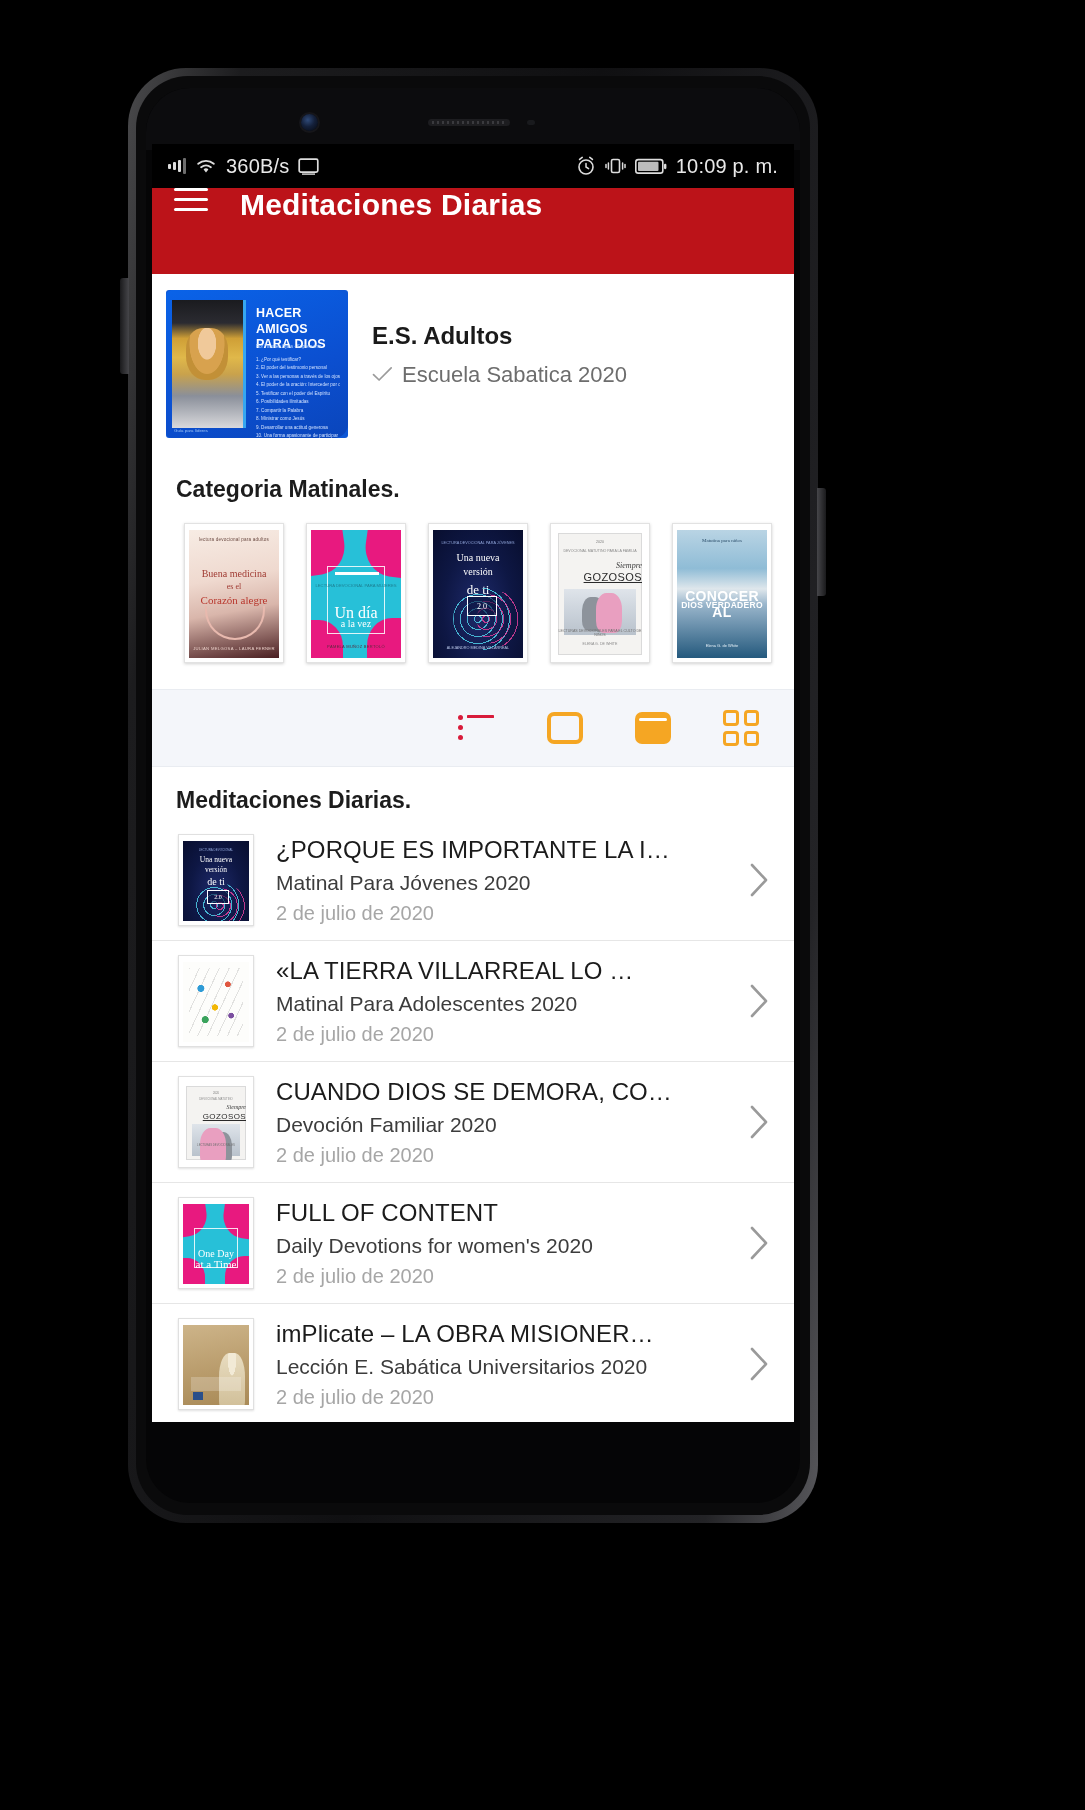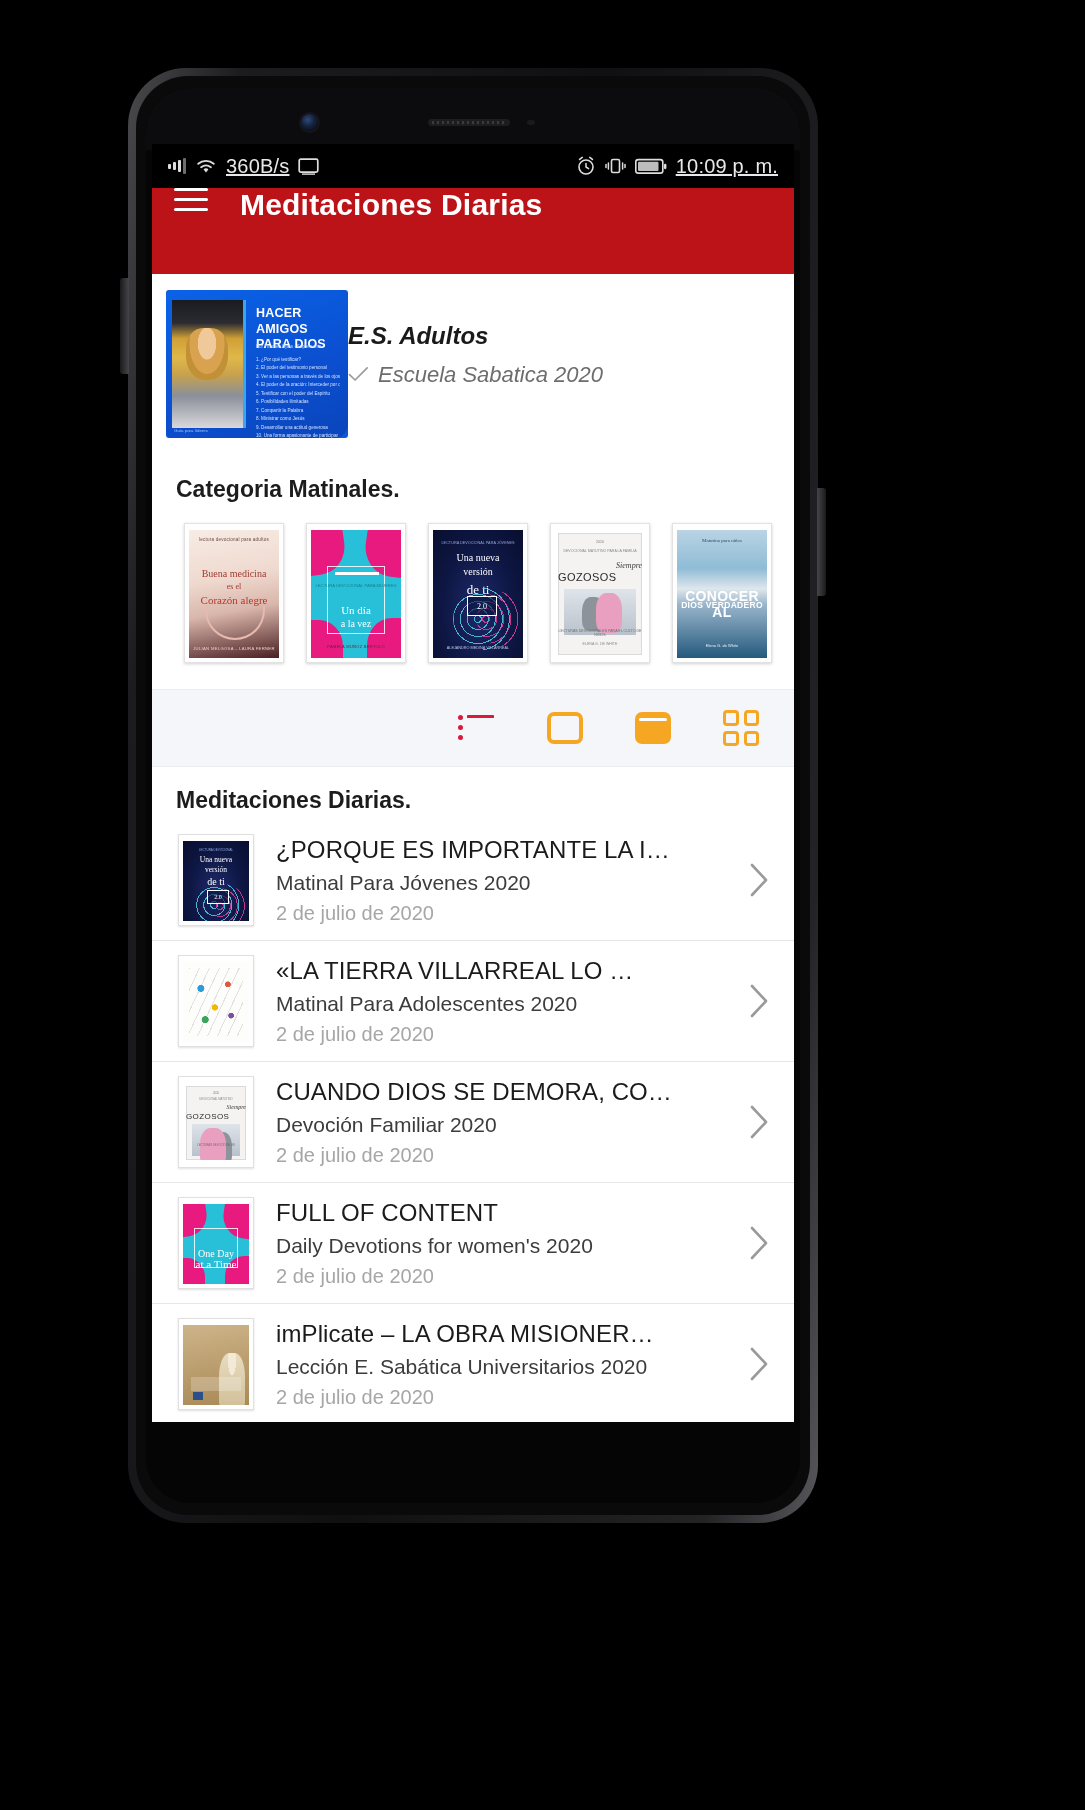--- a/index.html
+++ b/index.html
@@ -72,21 +72,21 @@
     position: absolute; left: 152px; top: 144px;
     width: 642px; height: 1278px;
     background: #ffffff;
     overflow: hidden;
   }
 
   
   .statusbar {
     height: 44px; background: #000; color: #e8e8e8;
     display: flex; padding: 0 16px;
-    font-size: 19px; letter-spacing: .2px; text-decoration: underline;
+    font-size: 19px; letter-spacing: .2px;
   }
   .sb-left { display: flex; align-items: center; gap: 9px; flex: 1; }
   .sb-right { display: flex; align-items: center; gap: 9px; }
   .sb-text { font-size: 20px; color: #e9e9e9; }
   .sig-bars { display: flex; align-items: flex-end; gap: 2px; height: 16px; }
   .sig-bars i { width: 3px; background: #dcdcdc; border-radius: 1px; display: block; }
   .sig-bars i:nth-child(1){height:5px}
   .sig-bars i:nth-child(2){height:8px}
   .sig-bars i:nth-child(3){height:12px}
   .sig-bars i:nth-child(4){height:16px; background:#6d6d6d}
@@ -126,21 +126,21 @@
   .fc-title {
     position:absolute; left: 90px; top: 16px; color:#fff; font-size: 12.5px;
     font-weight: 700; line-height: 1.25; letter-spacing: .2px;
   }
   .fc-sub { position:absolute; left: 90px; top: 54px; color:#bcd9ff; font-size: 4.6px; }
   .fc-lines { position:absolute; left: 90px; top: 66px; right: 8px; }
   .fc-lines div {
     font-size: 4.6px; color: #cfe0ff; line-height: 1.85; white-space: nowrap; overflow: hidden;
   }
   .fc-foot { position:absolute; left: 8px; bottom: 5px; font-size: 4.4px; color:#9dc3f5; }
-  .featured-info { padding-top: 32px; font-style: italic; }
+  .featured-info { padding-left: 24px; padding-top: 32px; }
   .featured-title { font-size: 24px; font-weight: 700; color: #1a1a1a; }
   .featured-sub { margin-top: 12px; font-size: 22px; color: #6d6d6d; display: flex; align-items: center; gap: 9px; }
   .check { color:#8e8e8e; font-size: 21px; }
 
   
   .section-title {
     font-size: 23px; font-weight: 700; color: #1c1c1c;
     padding: 20px 0 0 24px;
   }
   .carousel {
@@ -164,21 +164,21 @@
 
   
   .cv2 .pad { background:#27c0d8; }
   .cv2 .fl { position:absolute; background:#e8197f; }
   .cv2 .f1 { left:-10px; top:-4px; width:44px; height:48px; border-radius:0 0 60% 10%; transform:rotate(-8deg); }
   .cv2 .f2 { right:-10px; top:-4px; width:46px; height:50px; border-radius:0 0 10% 60%; transform:rotate(8deg); }
   .cv2 .f3 { left:-8px; bottom:-6px; width:40px; height:44px; border-radius:20% 60% 0 0; }
   .cv2 .f4 { right:-8px; bottom:-6px; width:42px; height:46px; border-radius:60% 20% 0 0; }
   .cv2 .bar { position:absolute; left:24px; top:42px; width:44px; height:3px; background:#fff; }
   .cv2 .s { position:absolute; top:53px; left:0; right:0; text-align:center; font-size:4.2px; color:#1d7f92;}
-  .cv2 .t1 { position:absolute; top:74px; left:0; right:0; text-align:center; font-size:11px; color:#fff; font-family:"Liberation Serif",serif;}
+  .cv2 .t1 { position:absolute; top:74px; left:0; right:0; text-align:center; font-size:16px; color:#fff; font-family:"Liberation Serif",serif;}
   .cv2 .t2 { position:absolute; top:88px; left:0; right:0; text-align:center; font-size:10px; color:#fff; font-family:"Liberation Serif",serif;}
   .cv2 .au { position:absolute; bottom:9px; left:0; right:0; text-align:center; font-size:4px; color:#5a2a3e; letter-spacing:.3px;}
   .cv2 .fr { position:absolute; left:16px; top:36px; right:16px; bottom:24px; border:1px solid rgba(255,255,255,.85); }
 
   
   .cv3 .pad { background: radial-gradient(ellipse at 50% 62%, #1e2a6b 0%, #0e1744 55%, #080e2e 100%); }
   .cv3 .s { position:absolute; top:11px; left:0; right:0; text-align:center; font-size:3.8px; color:#8fa4d8;}
   .cv3 .t1 { position:absolute; top:22px; left:0; right:0; text-align:center; font-size:10px; color:#fff; font-family:"Liberation Serif",serif;}
   .cv3 .t2 { position:absolute; top:36px; left:0; right:0; text-align:center; font-size:10px; color:#fff; font-family:"Liberation Serif",serif;}
   .cv3 .t3 { position:absolute; top:52px; left:0; right:0; text-align:center; font-size:13px; color:#fff; font-family:"Liberation Serif",serif;}
@@ -198,21 +198,21 @@
     color:#fff; font-size:8px; display:flex; align-items:center; justify-content:center;
     font-family:"Liberation Serif",serif; background:rgba(10,18,58,.6);
   }
   .cv3 .au { position:absolute; bottom:8px; left:0; right:0; text-align:center; font-size:3.8px; color:#b7c4e6;}
 
   
   .cv4 .pad { background:#f4f3f1; border:3px solid #fff; box-shadow: inset 0 0 0 1px #dadada; }
   .cv4 .top { position:absolute; top:7px; left:0; right:0; text-align:center; font-size:3.6px; color:#7d7d7d;}
   .cv4 .sub { position:absolute; top:16px; left:0; right:0; text-align:center; font-size:3.6px; color:#8a8a8a;}
   .cv4 .t1 { position:absolute; top:28px; left:0; right:0; text-align:right; font-size:8px; color:#3a3a3a; font-family:"Liberation Serif",serif; font-style:italic;}
-  .cv4 .t2 { position:absolute; top:38px; left:0; right:0; text-align:left; font-size:11px; color:#2a2a2a; letter-spacing:.4px;}
+  .cv4 .t2 { position:absolute; top:38px; left:0; right:0; text-align:right; font-size:11px; color:#2a2a2a; letter-spacing:.4px;text-decoration:underline;}
   .cv4 .ph { position:absolute; left:6px; right:6px; top:56px; height:46px;
     background: linear-gradient(180deg,#dfe4ea 0%,#cfd6de 40%,#b9c2cc 100%); }
   .cv4 .ph:before{content:"";position:absolute;left:18px;top:8px;width:22px;height:34px;border-radius:40% 40% 30% 30%;background:#8d939b;}
   .cv4 .ph:after{content:"";position:absolute;right:14px;top:4px;width:26px;height:40px;border-radius:40% 40% 30% 30%;background:#e99fc0;}
   .cv4 .cap { position:absolute; bottom:18px; left:0; right:0; text-align:center; font-size:3.6px; color:#6f6f6f;}
   .cv4 .au { position:absolute; bottom:9px; left:0; right:0; text-align:center; font-size:3.6px; color:#8a8a8a;}
 
   
   .cv5 .pad { background: linear-gradient(180deg,#b9d4e4 0%,#8fbcd6 30%,#dfe7ec 46%,#9ab6cc 58%,#24597d 100%); }
   .cv5 .top { position:absolute; top:8px; left:0; right:0; text-align:center; font-size:5px; color:#2d4f6b; font-family:"Liberation Serif",serif;}

